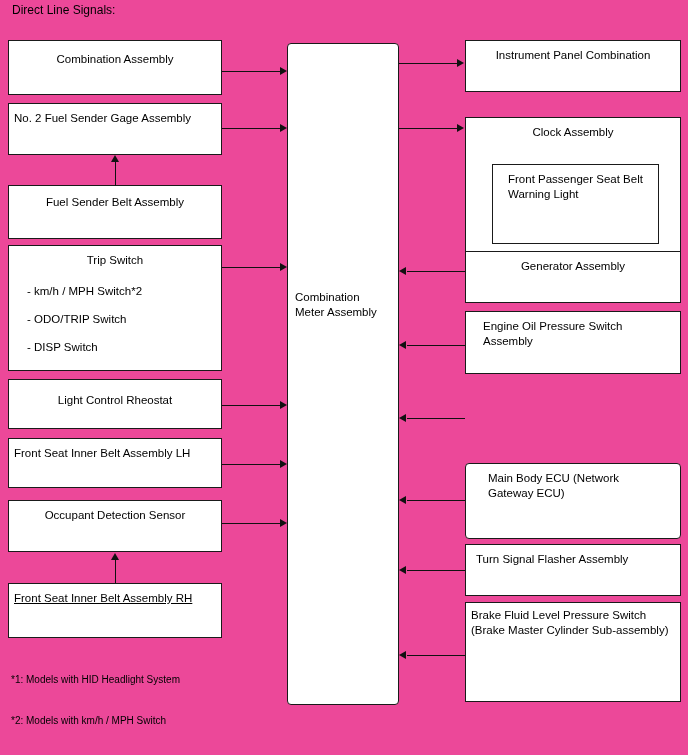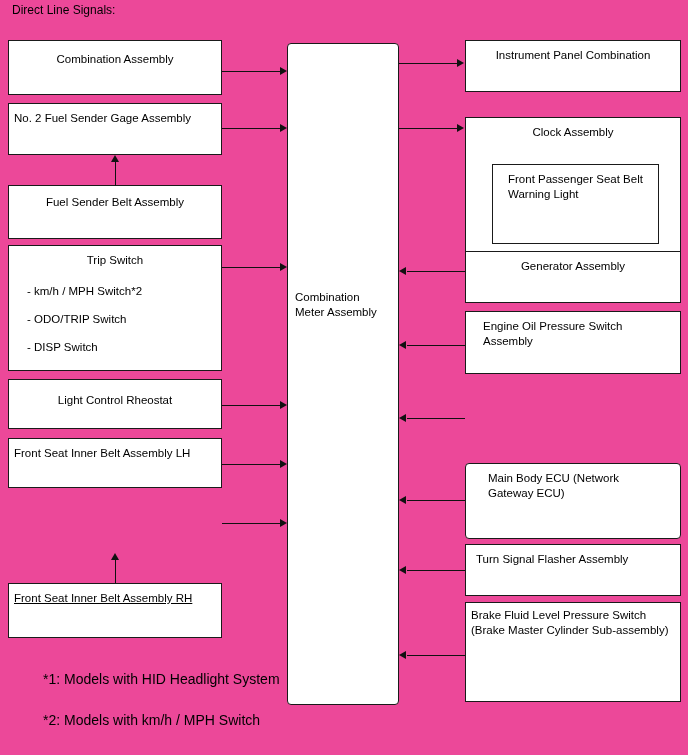--- a/index.html
+++ b/index.html
@@ -19,24 +19,23 @@
   .heading {
     position: absolute;
     left: 12px;
     top: 2px;
     font-size: 12px;
     line-height: 16px;
     white-space: nowrap;
   }
   .footnote {
     position: absolute;
-    font-size: 14px;
+    font-size: 10px;
     line-height: 15px;
     white-space: nowrap;
-    margin-left: 32px;
   }
   
   .box {
     position: absolute;
     box-sizing: border-box;
     border: 1.4px solid #1a1a1a;
     background: #ffffff;
   }
   .box.rounded {
     border-radius: 4px;
@@ -137,20 +136,23 @@
   </div>
 
   <div class="box" style="left:8px; top:379px; width:214px; height:50px;">
     <div class="label center" style="top:13px;">Light Control Rheostat</div>
   </div>
 
   <div class="box" style="left:8px; top:438px; width:214px; height:50px;">
     <div class="label left" style="top:7px; padding-left:5px;">Front Seat Inner Belt Assembly LH</div>
   </div>
 
+  <div class="box" style="left:8px; top:500px; width:214px; height:52px;">
+    <div class="label center" style="top:7px;">Occupant Detection Sensor</div>
+  </div>
 
   <div class="box" style="left:8px; top:583px; width:214px; height:55px;">
     <div class="label left" style="top:7px; padding-left:5px;text-decoration:underline;">Front Seat Inner Belt Assembly RH</div>
   </div>
 
   <div class="box rounded" id="hub" style="left:287px; top:43px; width:112px; height:662px;">
     <div class="hub-label">Combination
 Meter Assembly</div>
   </div>
 

